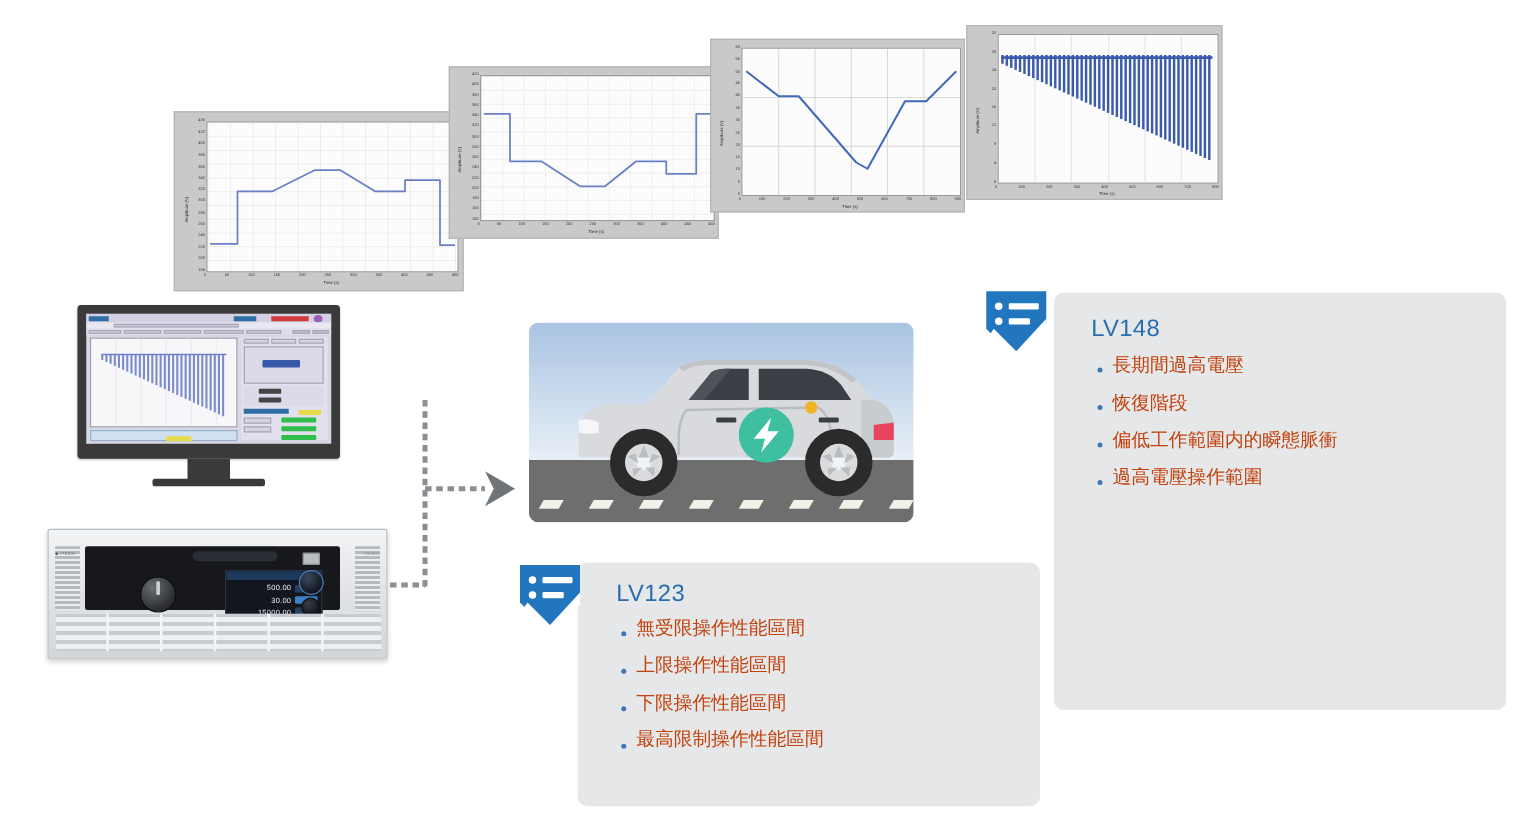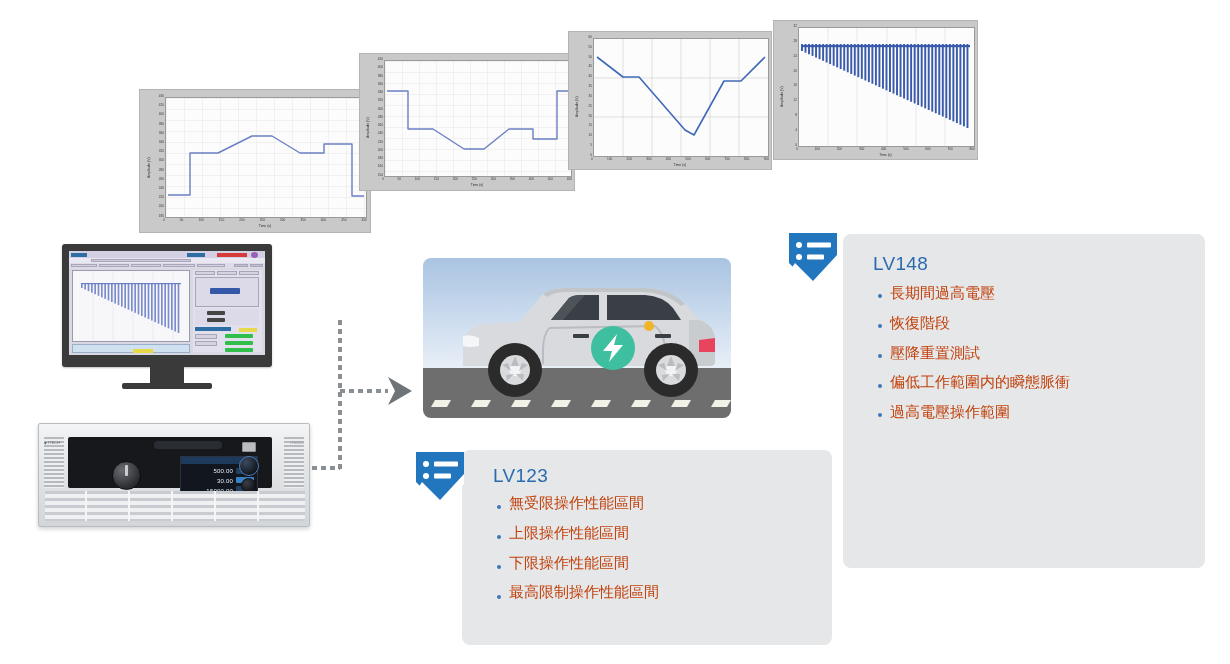--- a/index.html
+++ b/index.html
@@ -684,24 +684,20 @@
   <li>
       <span class="dot"></span>
       <span>長期間過高電壓</span>
     </li>
   <li>
       <span class="dot"></span>
       <span>恢復階段</span>
     </li>
   <li>
       <span class="dot"></span>
-      <span>壓降重置測試</span>
-    </li>
-  <li>
-      <span class="dot"></span>
       <span>偏低工作範圍内的瞬態脈衝</span>
     </li>
   <li>
       <span class="dot"></span>
       <span>過高電壓操作範圍</span>
     </li>
 </ul>
 
 <div class="spec-panel" style="left:462px; top:450px; width:370px; height:195px;"></div>
 <svg class="check-icon" style="left:412px; top:448px;" width="56" height="62" viewBox="0 0 56 62">

